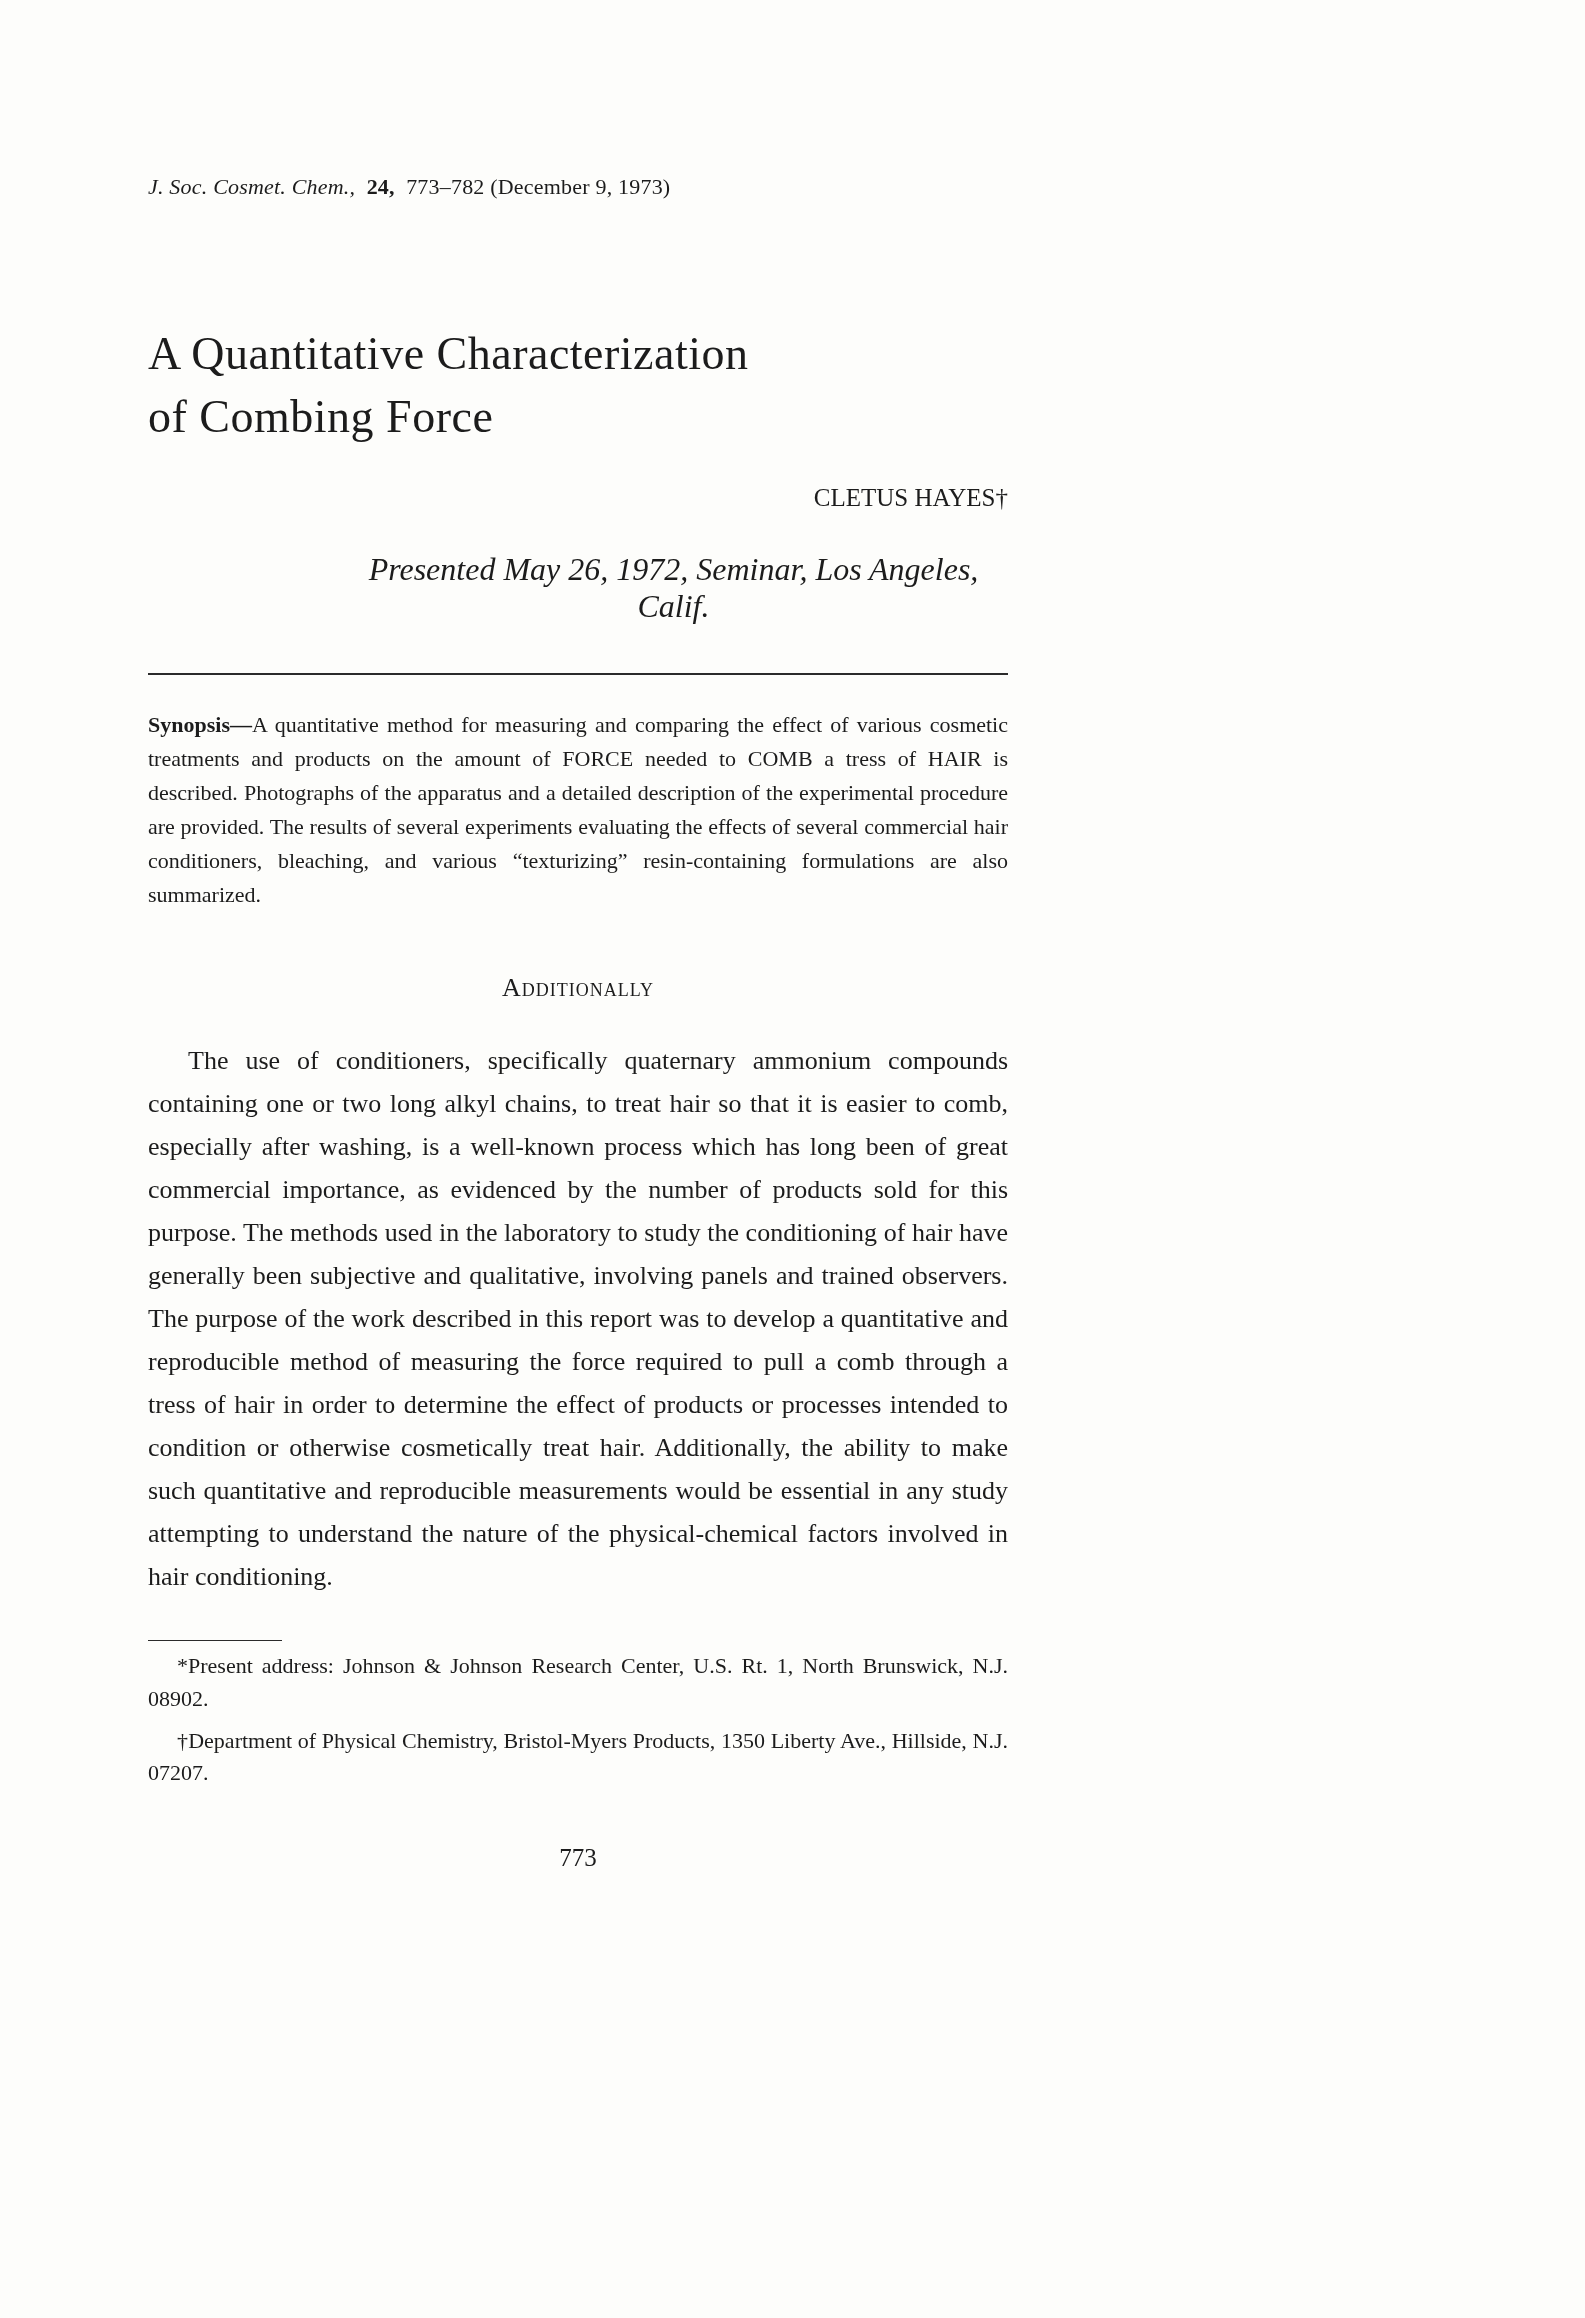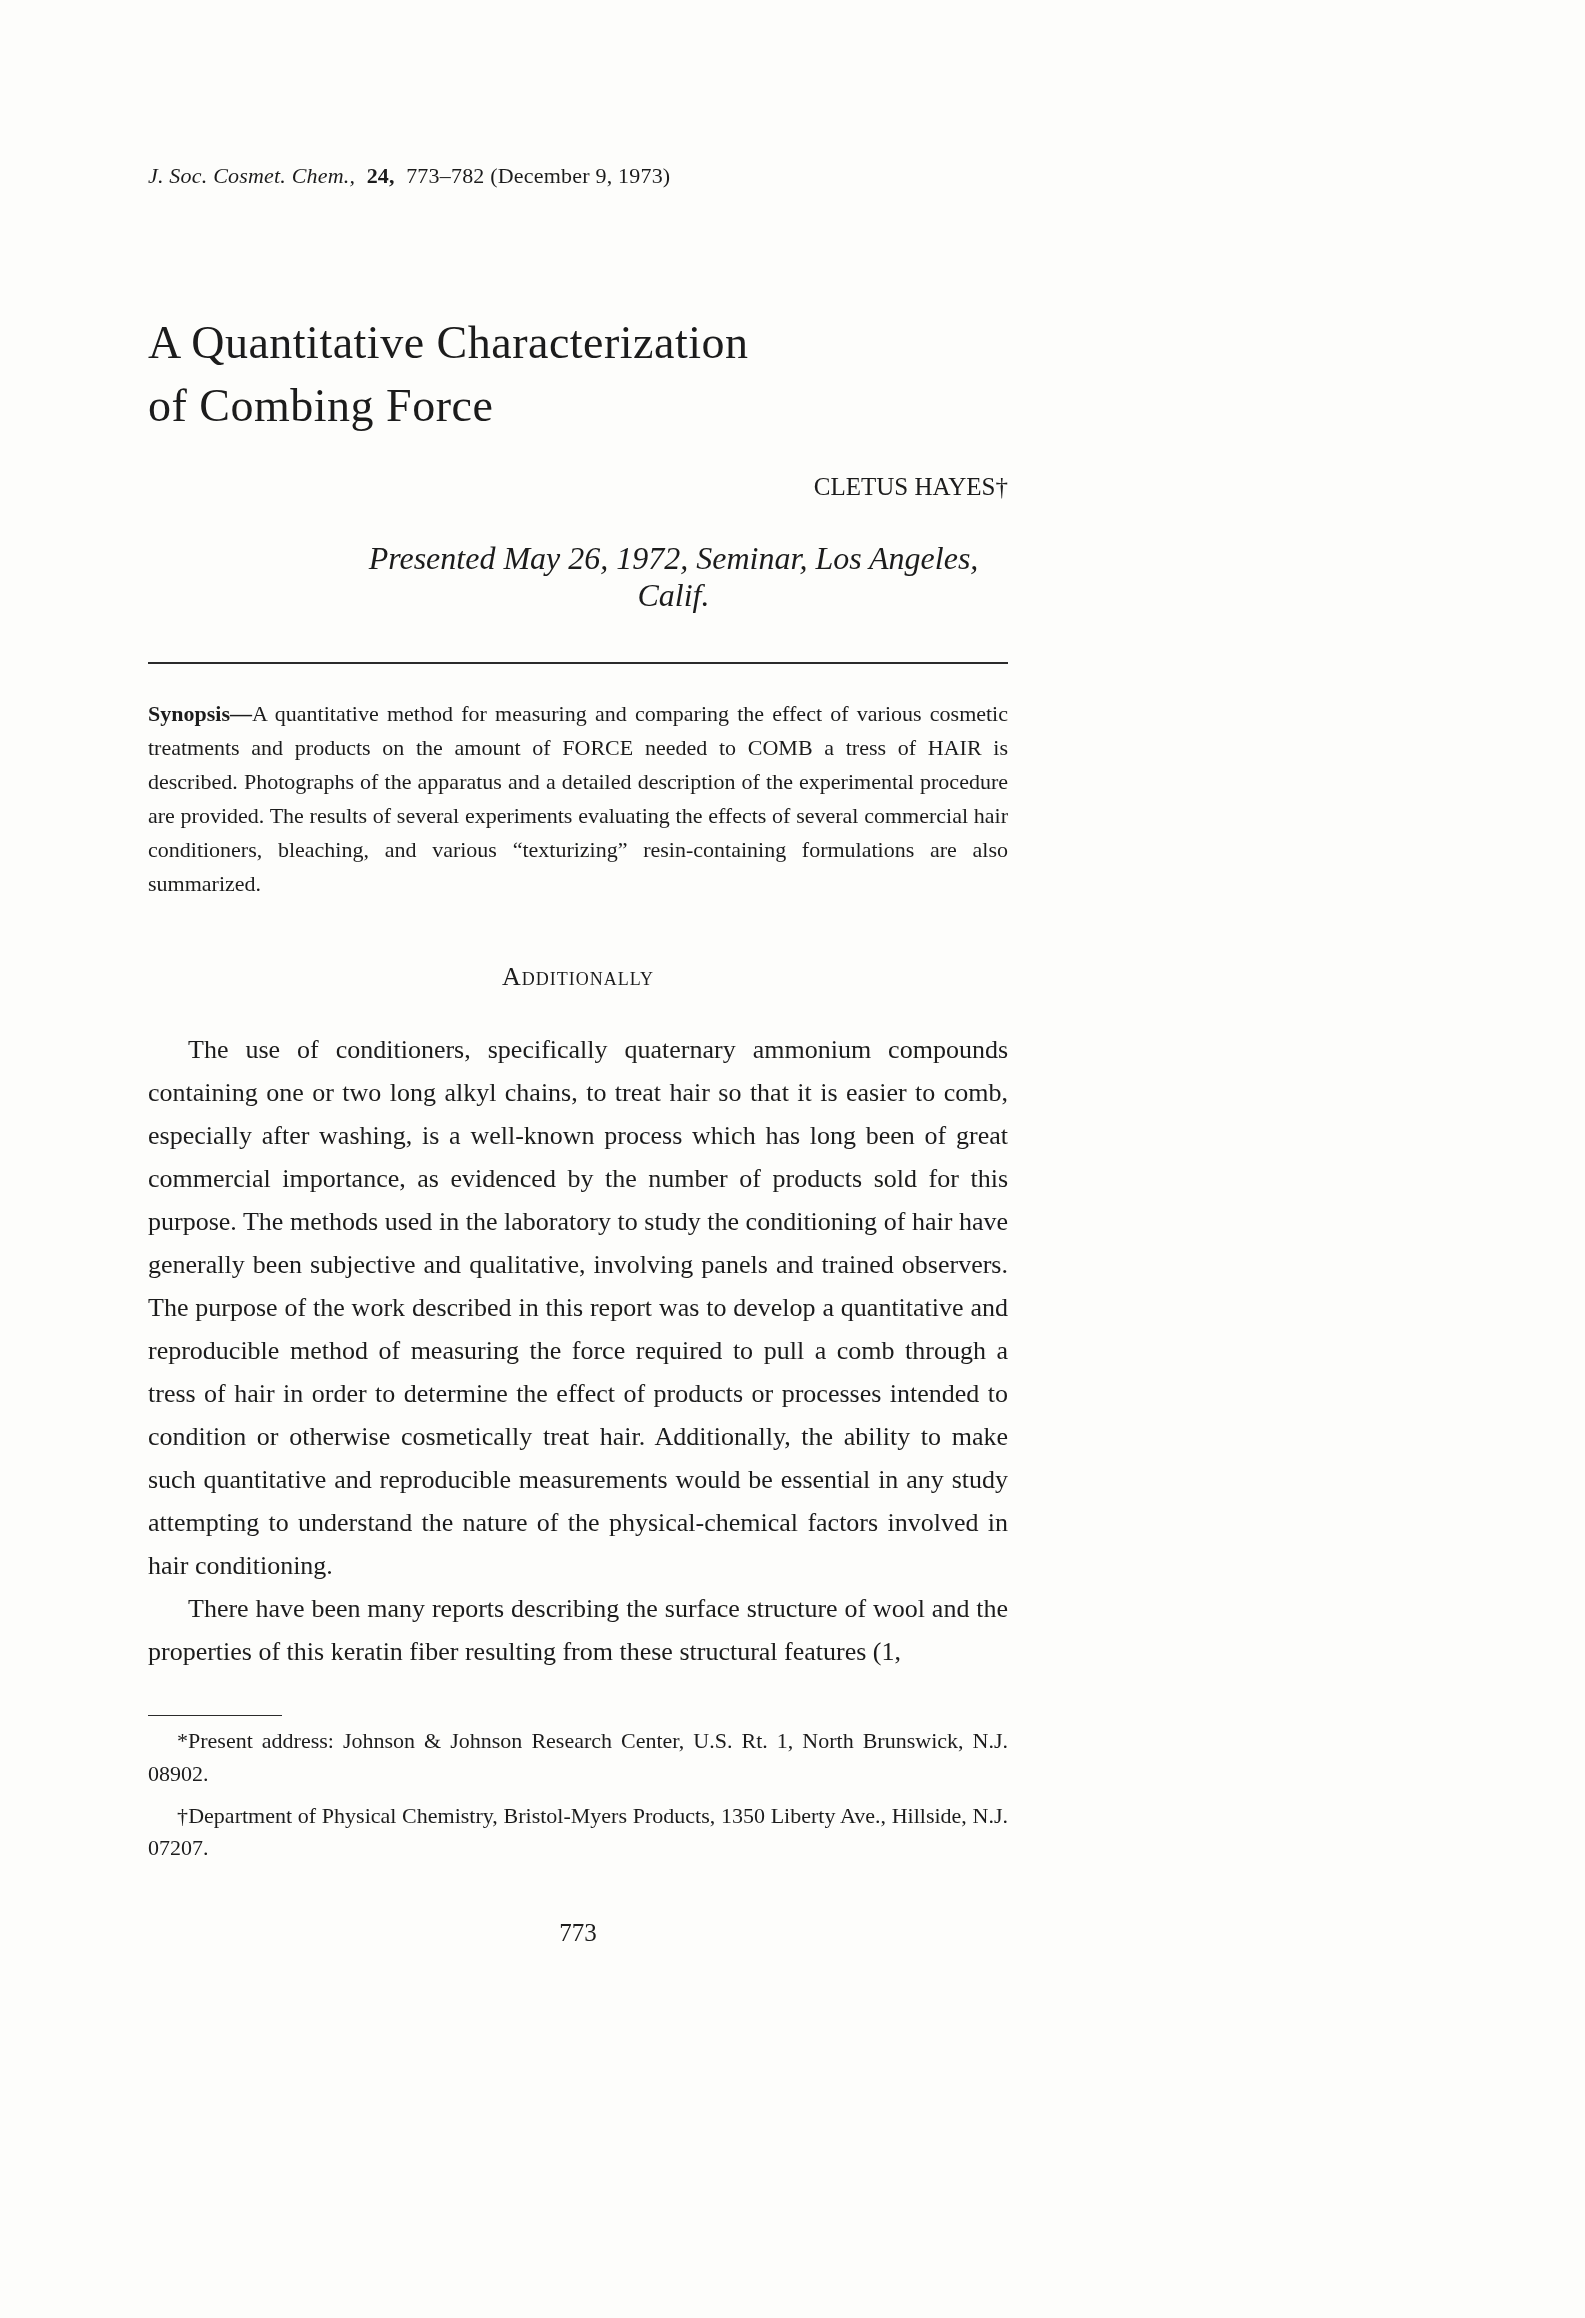--- a/index.html
+++ b/index.html
@@ -13,21 +13,21 @@
     height: 2319px;
     margin: 0 auto;
     background: #fdfdfb;
     font-family: "Liberation Serif", "DejaVu Serif", serif;
     color: #1c1c1c;
     overflow: hidden;
   }
   .column {
     position: absolute;
     left: 148px;
-    top: 0;
+    top: 11px;
     width: 860px;
   }
   .journal-citation {
     padding-top: 163px;
     font-size: 22px;
     letter-spacing: 0.2px;
   }
   .journal-citation .jname { font-style: italic; }
   .journal-citation .jvol { font-weight: bold; }
   .journal-citation span { margin-right: 5.7px; }
@@ -137,21 +137,20 @@
 
     <div class="presented">Presented May 26, 1972, Seminar, Los Angeles, Calif.</div>
 
     <hr class="rule">
 
     <p class="synopsis"><span class="synopsis-label">Synopsis—</span><span>A quantitative method for measuring and comparing the effect of various cosmetic treatments and products on the amount of FORCE needed to COMB a tress of HAIR is described. Photographs of the apparatus and a detailed description of the experimental procedure are provided. The results of several experiments evaluating the effects of several commercial hair conditioners, bleaching, and various “texturizing” resin-containing formulations are also summarized.</span></p>
 
     <h2 class="section-heading">Additionally</h2>
 
     <p class="body-paragraph">The use of conditioners, specifically quaternary ammonium compounds containing one or two long alkyl chains, to treat hair so that it is easier to comb, especially after washing, is a well-known process which has long been of great commercial importance, as evidenced by the number of products sold for this purpose. The methods used in the laboratory to study the conditioning of hair have generally been subjective and qualitative, involving panels and trained observers. The purpose of the work described in this report was to develop a quantitative and reproducible method of measuring the force required to pull a comb through a tress of hair in order to determine the effect of products or processes intended to condition or otherwise cosmetically treat hair. Additionally, the ability to make such quantitative and reproducible measurements would be essential in any study attempting to understand the nature of the physical-chemical factors involved in hair conditioning.</p>
-    <p class="body-paragraph">There have been many reports describing the surface structure of wool and the properties of this keratin fiber resulting from these structural features (1,</p>
 
     <hr class="footnote-rule">
 
     <p class="footnote">*Present address: Johnson &amp; Johnson Research Center, U.S. Rt. 1, North Brunswick, N.J. 08902.</p>
     <p class="footnote">†Department of Physical Chemistry, Bristol-Myers Products, 1350 Liberty Ave., Hillside, N.J. 07207.</p>
 
     <div class="page-number">773</div>
 
   </div>
 </div>

